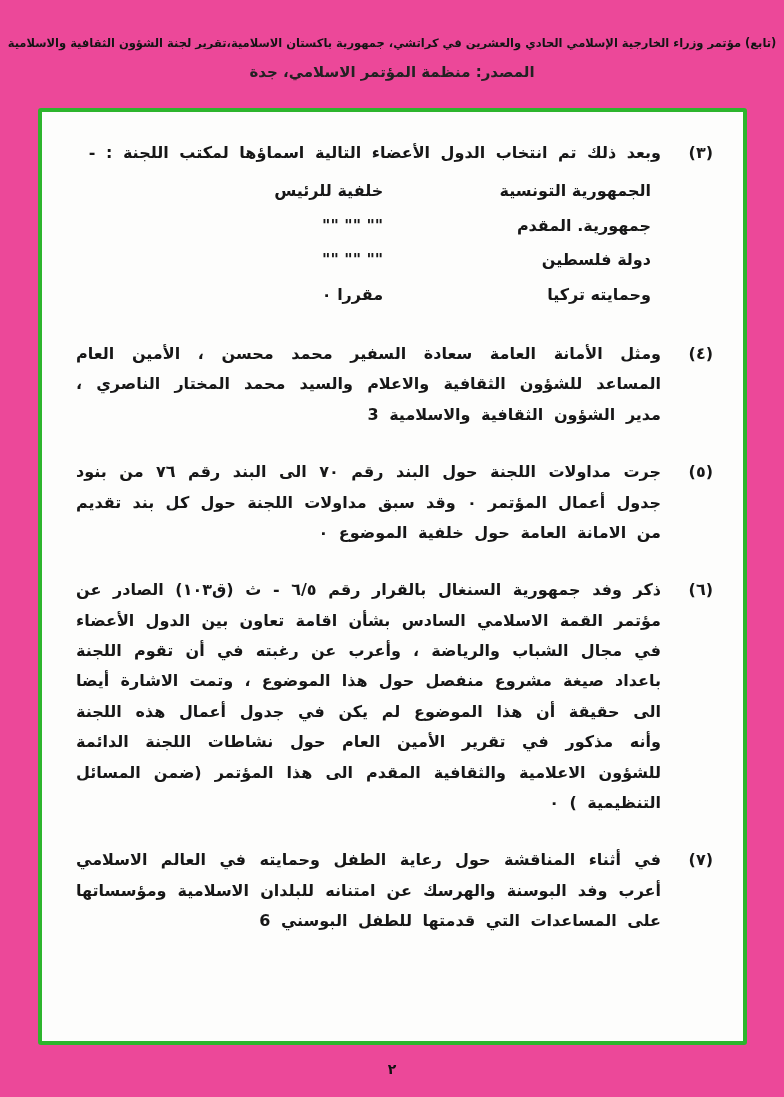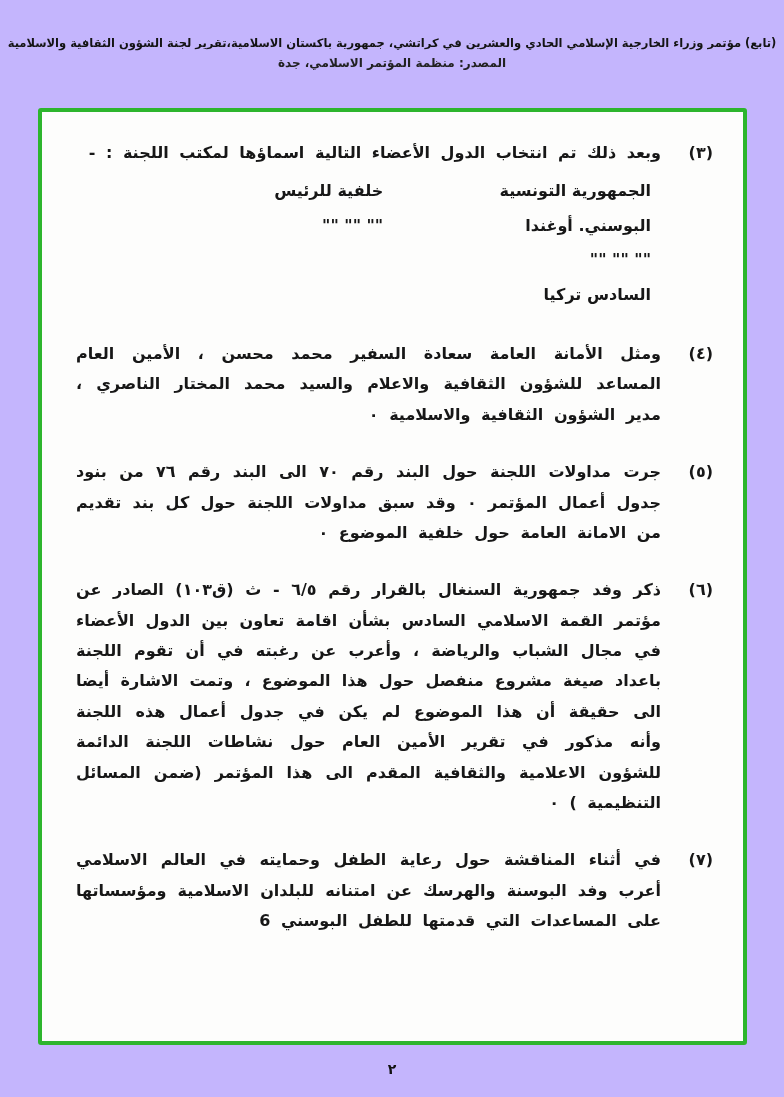--- a/index.html
+++ b/index.html
@@ -6,37 +6,37 @@
   html, body {
     margin: 0;
     padding: 0;
     background: #ffffff;
     font-family: "DejaVu Sans", sans-serif;
   }
   .page {
     position: relative;
     width: 784px;
     height: 1097px;
-    background: #c4b5fd;
+    background: #ec4899;
     direction: rtl;
     overflow: hidden;
   }
   .header {
     text-align: center;
     padding-top: 36px;
     color: #141414;
     font-weight: bold;
   }
   .header-line1 {
     font-size: 11.5px;
     letter-spacing: 0px;
   }
   .header-line2 {
-    font-size: 12px;
-    margin-top: 6px;
+    font-size: 15px;
+    margin-top: 13px;
     color: #222;
   }
   .content-box {
     position: absolute;
     top: 108px;
     right: 37px;
     left: 38px;
     bottom: 52px;
     border: 4px solid #2db52d;
     border-radius: 3px;
@@ -98,37 +98,39 @@
     <div class="para">
       <span class="para-num">(٣)</span>
       <div class="para-body">
         <div class="para-text">وبعد ذلك تم انتخاب الدول الأعضاء التالية اسماؤها لمكتب اللجنة : -</div>
         <div class="officers">
           <div class="officer-row">
             <span class="officer-name">الجمهورية التونسية</span>
             <span class="officer-role">خلفية للرئيس</span>
           </div>
           <div class="officer-row">
-            <span class="officer-name">البوسني. أوغندا</span>
+            <span class="officer-name">جمهورية. المقدم</span>
             <span class="officer-role">""   ""   ""</span>
           </div>
           <div class="officer-row">
+            <span class="officer-name">دولة فلسطين</span>
             <span class="officer-role">""   ""   ""</span>
           </div>
           <div class="officer-row">
-            <span class="officer-name">السادس تركيا</span>
+            <span class="officer-name">وحمايته تركيا</span>
+            <span class="officer-role">مقررا ٠</span>
           </div>
         </div>
       </div>
     </div>
 
     <div class="para">
       <span class="para-num">(٤)</span>
       <div class="para-body">
-        <div class="para-text">ومثل الأمانة العامة سعادة السفير محمد محسن ، الأمين العام المساعد للشؤون الثقافية والاعلام والسيد محمد المختار الناصري ، مدير الشؤون الثقافية والاسلامية ٠</div>
+        <div class="para-text">ومثل الأمانة العامة سعادة السفير محمد محسن ، الأمين العام المساعد للشؤون الثقافية والاعلام والسيد محمد المختار الناصري ، مدير الشؤون الثقافية والاسلامية 3</div>
       </div>
     </div>
 
     <div class="para">
       <span class="para-num">(٥)</span>
       <div class="para-body">
         <div class="para-text">جرت مداولات اللجنة حول البند رقم ٧٠ الى البند رقم ٧٦ من بنود جدول أعمال المؤتمر ٠ وقد سبق مداولات اللجنة حول كل بند تقديم من الامانة العامة حول خلفية الموضوع ٠</div>
       </div>
     </div>
 

